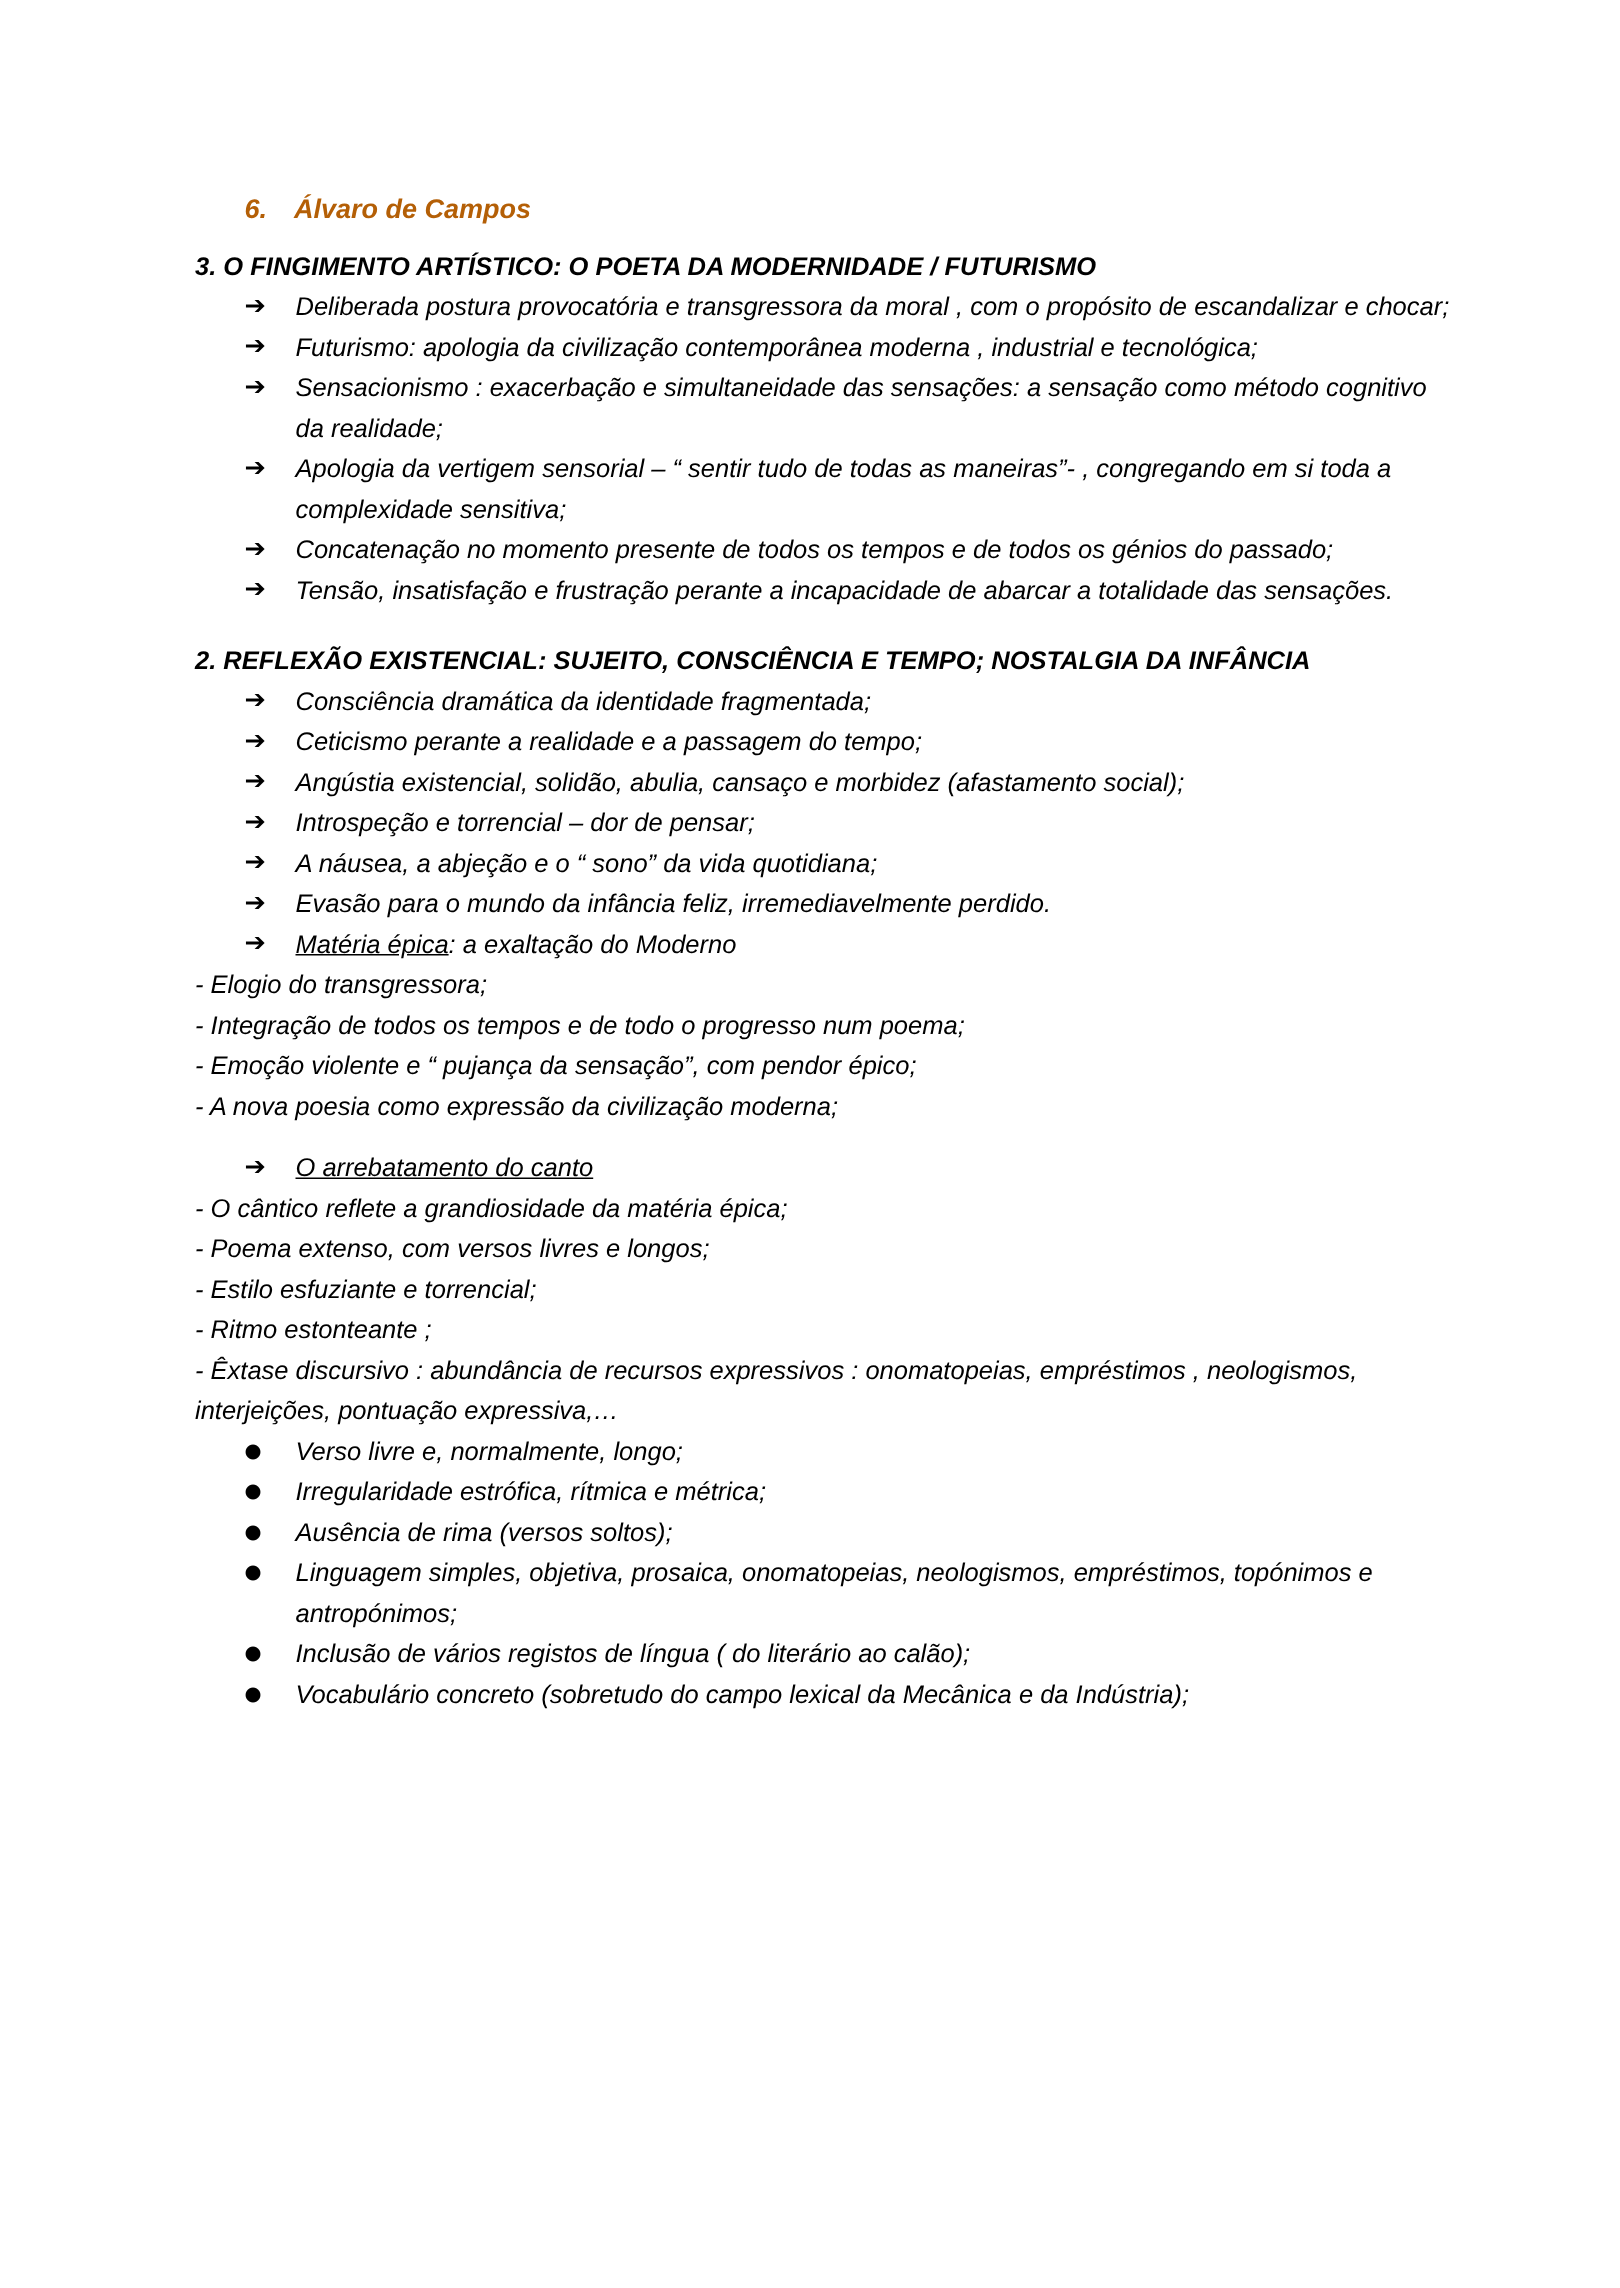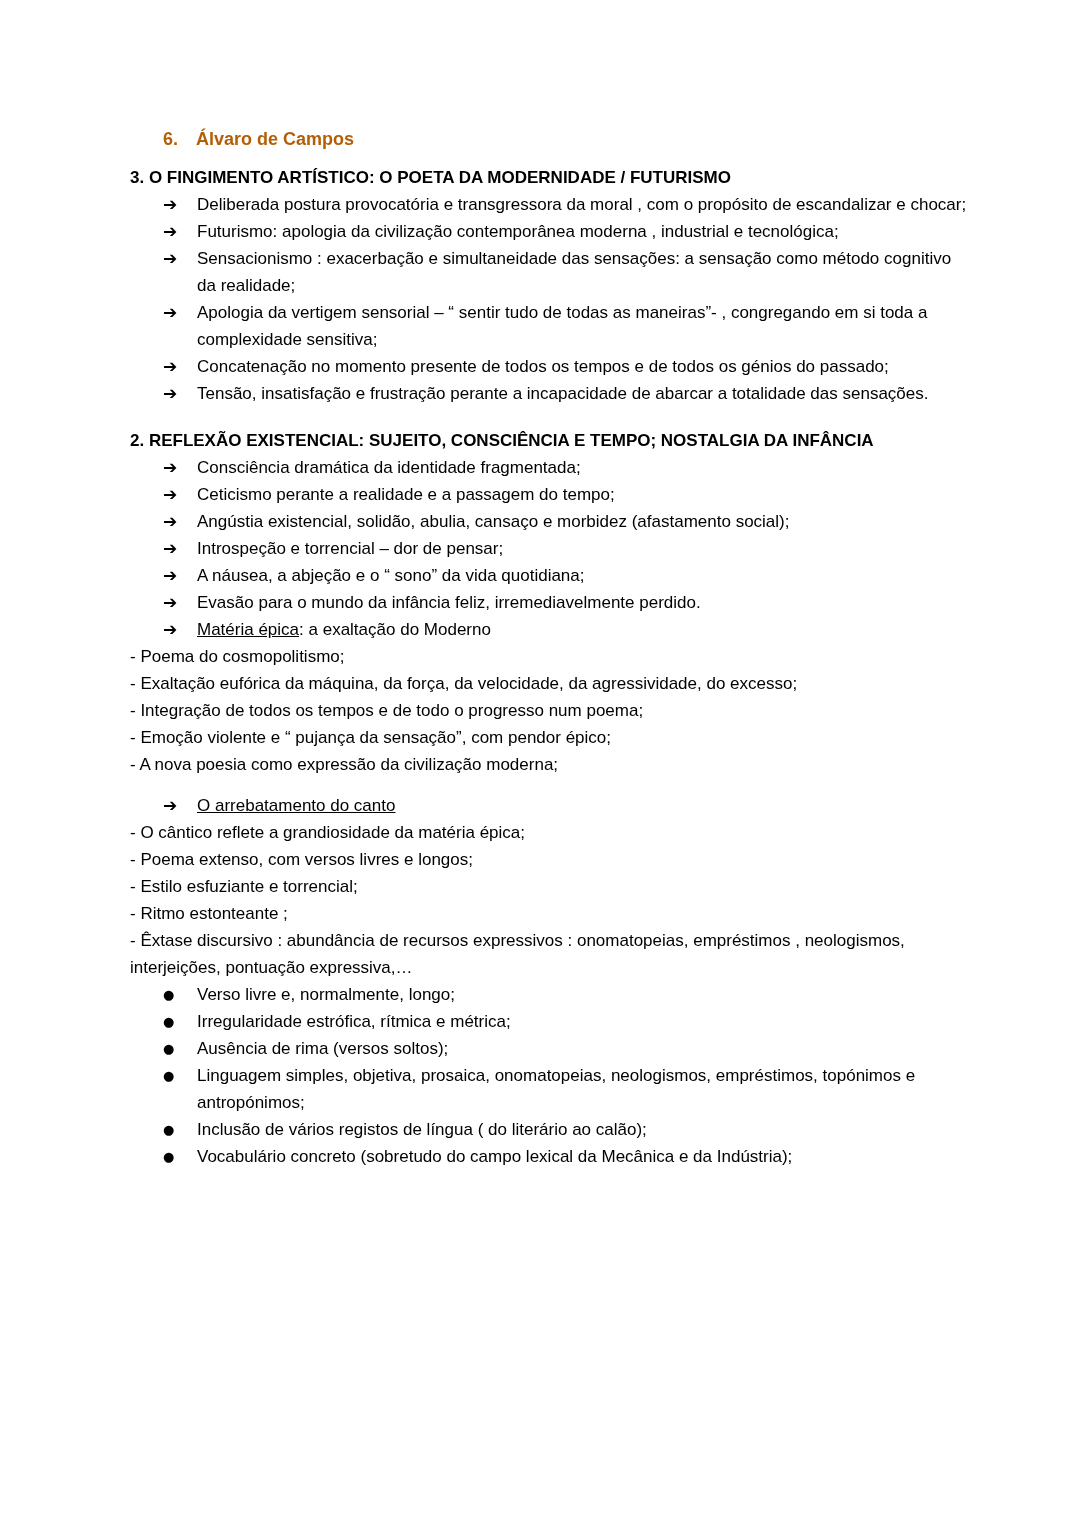--- a/index.html
+++ b/index.html
@@ -9,20 +9,21 @@
     width: 1080px;
     min-height: 1525px;
     margin: 0 auto;
     background: var(--background, #ffffff);
     padding: 126px 110px 40px 130px;
     font-family: "Liberation Sans", "DejaVu Sans", sans-serif;
     font-size: 17px;
     line-height: 27px;
     color: var(--text-color, #000000);
     overflow: hidden;
+    font-style: italic;
   }
   .doc-title {
     padding-left: 33px;
     font-size: 18px;
     font-weight: bold;
     color: var(--title-color, #b45f06);
     margin: 0 0 11px 0;
   }
   .title-num { display: inline-block; min-width: 33px; }
   .sec-heading {
@@ -111,22 +112,21 @@
     </div>
   </div>
 
   <div>
 
     <div class="li">
       <span class="marker">➔</span>
       <span class="txt"><span class="u">Matéria épica</span><span>: a exaltação do Moderno</span></span>
     </div>
     <div>
-      <div class="dline">- Poema do cosmopolitismo;</div>
-      <div class="dline">- Exaltação eufórica da máquina, da força, da velocidade, da agressividade, do excesso;</div>
+      <div class="dline">- Elogio do transgressora;</div>
       <div class="dline">- Integração de todos os tempos e de todo o progresso num poema;</div>
       <div class="dline">- Emoção violente e “ pujança da sensação”, com pendor épico;</div>
       <div class="dline">- A nova poesia como expressão da civilização moderna;</div>
     </div>
 
     <div class="li sub2">
       <span class="marker">➔</span>
       <span class="txt"><span class="u">O arrebatamento do canto</span><span></span></span>
     </div>
     <div>

